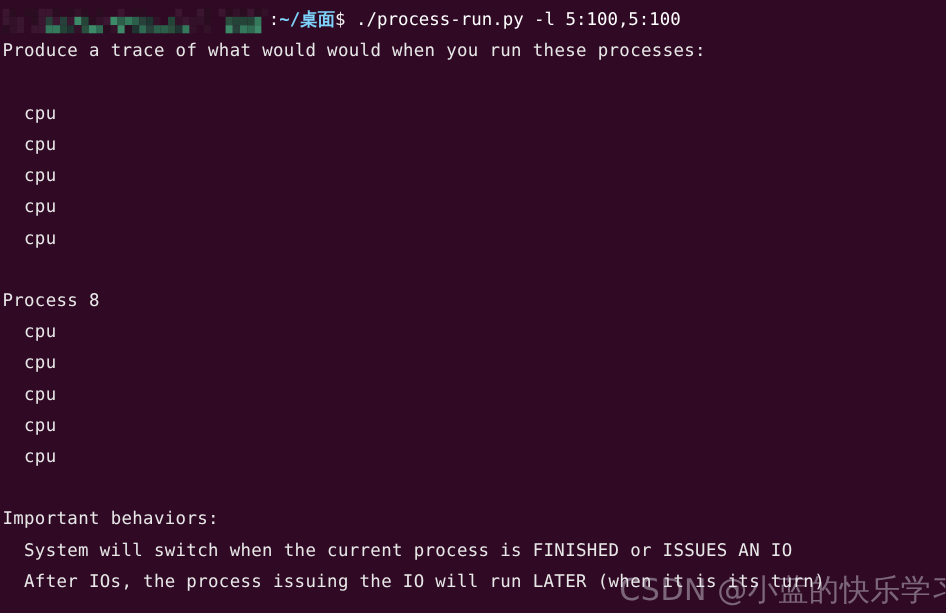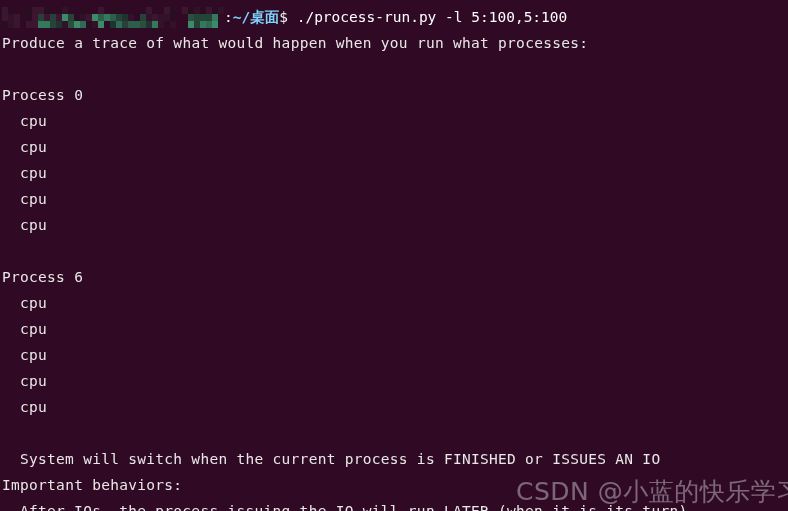--- a/index.html
+++ b/index.html
@@ -87,38 +87,37 @@
 
 <div id="terminal">
 
   <div class="screen">
 
     <div class="prompt-line">
       <span class="redacted"><i style="left: 0px; top: 0px; width: 6px; height: 7px; background: rgb(58, 22, 48);"></i><i style="left: 6px; top: 0px; width: 6px; height: 7px; background: rgb(43, 13, 34);"></i><i style="left: 12px; top: 0px; width: 6px; height: 7px; background: rgb(48, 10, 36);"></i><i style="left: 18px; top: 0px; width: 6px; height: 7px; background: rgb(43, 13, 34);"></i><i style="left: 24px; top: 0px; width: 6px; height: 7px; background: rgb(43, 13, 34);"></i><i style="left: 30px; top: 0px; width: 6px; height: 7px; background: rgb(58, 22, 48);"></i><i style="left: 36px; top: 0px; width: 6px; height: 7px; background: rgb(58, 22, 48);"></i><i style="left: 42px; top: 0px; width: 6px; height: 7px; background: rgb(43, 13, 34);"></i><i style="left: 48px; top: 0px; width: 6px; height: 7px; background: rgb(48, 10, 36);"></i><i style="left: 54px; top: 0px; width: 6px; height: 7px; background: rgb(43, 13, 34);"></i><i style="left: 60px; top: 0px; width: 6px; height: 7px; background: rgb(51, 17, 41);"></i><i style="left: 66px; top: 0px; width: 6px; height: 7px; background: rgb(43, 13, 34);"></i><i style="left: 72px; top: 0px; width: 6px; height: 7px; background: rgb(48, 10, 36);"></i><i style="left: 78px; top: 0px; width: 6px; height: 7px; background: rgb(43, 13, 34);"></i><i style="left: 84px; top: 0px; width: 6px; height: 7px; background: rgb(48, 10, 36);"></i><i style="left: 90px; top: 0px; width: 6px; height: 7px; background: rgb(48, 10, 36);"></i><i style="left: 96px; top: 0px; width: 6px; height: 7px; background: rgb(58, 22, 48);"></i><i style="left: 102px; top: 0px; width: 6px; height: 7px; background: rgb(48, 10, 36);"></i><i style="left: 108px; top: 0px; width: 6px; height: 7px; background: rgb(43, 13, 34);"></i><i style="left: 114px; top: 0px; width: 6px; height: 7px; background: rgb(43, 13, 34);"></i><i style="left: 120px; top: 0px; width: 6px; height: 7px; background: rgb(48, 10, 36);"></i><i style="left: 126px; top: 0px; width: 6px; height: 7px; background: rgb(48, 10, 36);"></i><i style="left: 132px; top: 0px; width: 6px; height: 7px; background: rgb(48, 10, 36);"></i><i style="left: 138px; top: 0px; width: 6px; height: 7px; background: rgb(48, 10, 36);"></i><i style="left: 144px; top: 0px; width: 6px; height: 7px; background: rgb(58, 22, 48);"></i><i style="left: 150px; top: 0px; width: 6px; height: 7px; background: rgb(48, 10, 36);"></i><i style="left: 156px; top: 0px; width: 6px; height: 7px; background: rgb(48, 10, 36);"></i><i style="left: 162px; top: 0px; width: 6px; height: 7px; background: rgb(58, 22, 48);"></i><i style="left: 168px; top: 0px; width: 6px; height: 7px; background: rgb(43, 13, 34);"></i><i style="left: 174px; top: 0px; width: 6px; height: 7px; background: rgb(48, 10, 36);"></i><i style="left: 180px; top: 0px; width: 6px; height: 7px; background: rgb(58, 22, 48);"></i><i style="left: 186px; top: 0px; width: 6px; height: 7px; background: rgb(43, 13, 34);"></i><i style="left: 192px; top: 0px; width: 6px; height: 7px; background: rgb(51, 17, 41);"></i><i style="left: 198px; top: 0px; width: 6px; height: 7px; background: rgb(43, 13, 34);"></i><i style="left: 204px; top: 0px; width: 6px; height: 7px; background: rgb(58, 22, 48);"></i><i style="left: 210px; top: 0px; width: 6px; height: 7px; background: rgb(43, 13, 34);"></i><i style="left: 216px; top: 0px; width: 6px; height: 7px; background: rgb(51, 17, 41);"></i><i style="left: 0px; top: 7px; width: 6px; height: 7px; background: rgb(58, 22, 48);"></i><i style="left: 6px; top: 7px; width: 6px; height: 7px; background: rgb(51, 17, 41);"></i><i style="left: 12px; top: 7px; width: 6px; height: 7px; background: rgb(58, 22, 48);"></i><i style="left: 18px; top: 7px; width: 6px; height: 7px; background: rgb(48, 10, 36);"></i><i style="left: 24px; top: 7px; width: 6px; height: 7px; background: rgb(43, 13, 34);"></i><i style="left: 30px; top: 7px; width: 6px; height: 7px; background: rgb(58, 22, 48);"></i><i style="left: 36px; top: 7px; width: 6px; height: 7px; background: rgb(39, 65, 58);"></i><i style="left: 42px; top: 7px; width: 6px; height: 7px; background: rgb(58, 22, 48);"></i><i style="left: 48px; top: 7px; width: 6px; height: 7px; background: rgb(39, 65, 58);"></i><i style="left: 54px; top: 7px; width: 6px; height: 7px; background: rgb(58, 22, 48);"></i><i style="left: 60px; top: 7px; width: 6px; height: 7px; background: rgb(61, 138, 104);"></i><i style="left: 66px; top: 7px; width: 6px; height: 7px; background: rgb(36, 68, 56);"></i><i style="left: 72px; top: 7px; width: 6px; height: 7px; background: rgb(43, 13, 34);"></i><i style="left: 78px; top: 7px; width: 6px; height: 7px; background: rgb(51, 17, 41);"></i><i style="left: 84px; top: 7px; width: 6px; height: 7px; background: rgb(58, 22, 48);"></i><i style="left: 90px; top: 7px; width: 6px; height: 7px; background: rgb(61, 138, 104);"></i><i style="left: 96px; top: 7px; width: 6px; height: 7px; background: rgb(44, 95, 74);"></i><i style="left: 102px; top: 7px; width: 6px; height: 7px; background: rgb(53, 121, 93);"></i><i style="left: 108px; top: 7px; width: 6px; height: 7px; background: rgb(44, 95, 74);"></i><i style="left: 114px; top: 7px; width: 6px; height: 7px; background: rgb(39, 65, 58);"></i><i style="left: 120px; top: 7px; width: 6px; height: 7px; background: rgb(31, 51, 48);"></i><i style="left: 126px; top: 7px; width: 6px; height: 7px; background: rgb(51, 17, 41);"></i><i style="left: 132px; top: 7px; width: 6px; height: 7px; background: rgb(48, 10, 36);"></i><i style="left: 138px; top: 7px; width: 6px; height: 7px; background: rgb(36, 68, 56);"></i><i style="left: 144px; top: 7px; width: 6px; height: 7px; background: rgb(51, 17, 41);"></i><i style="left: 150px; top: 7px; width: 6px; height: 7px; background: rgb(58, 22, 48);"></i><i style="left: 156px; top: 7px; width: 6px; height: 7px; background: rgb(51, 17, 41);"></i><i style="left: 162px; top: 7px; width: 6px; height: 7px; background: rgb(51, 17, 41);"></i><i style="left: 168px; top: 7px; width: 6px; height: 7px; background: rgb(43, 13, 34);"></i><i style="left: 174px; top: 7px; width: 6px; height: 7px; background: rgb(48, 10, 36);"></i><i style="left: 180px; top: 7px; width: 6px; height: 7px; background: rgb(48, 10, 36);"></i><i style="left: 186px; top: 7px; width: 6px; height: 7px; background: rgb(42, 79, 63);"></i><i style="left: 192px; top: 7px; width: 6px; height: 7px; background: rgb(36, 68, 56);"></i><i style="left: 198px; top: 7px; width: 6px; height: 7px; background: rgb(36, 68, 56);"></i><i style="left: 204px; top: 7px; width: 6px; height: 7px; background: rgb(36, 68, 56);"></i><i style="left: 210px; top: 7px; width: 6px; height: 7px; background: rgb(53, 121, 93);"></i><i style="left: 216px; top: 7px; width: 6px; height: 7px; background: rgb(48, 10, 36);"></i><i style="left: 0px; top: 14px; width: 6px; height: 7px; background: rgb(43, 13, 34);"></i><i style="left: 6px; top: 14px; width: 6px; height: 7px; background: rgb(51, 17, 41);"></i><i style="left: 12px; top: 14px; width: 6px; height: 7px; background: rgb(58, 22, 48);"></i><i style="left: 18px; top: 14px; width: 6px; height: 7px; background: rgb(48, 10, 36);"></i><i style="left: 24px; top: 14px; width: 6px; height: 7px; background: rgb(58, 22, 48);"></i><i style="left: 30px; top: 14px; width: 6px; height: 7px; background: rgb(58, 22, 48);"></i><i style="left: 36px; top: 14px; width: 6px; height: 7px; background: rgb(53, 121, 93);"></i><i style="left: 42px; top: 14px; width: 6px; height: 7px; background: rgb(53, 121, 93);"></i><i style="left: 48px; top: 14px; width: 6px; height: 7px; background: rgb(36, 68, 56);"></i><i style="left: 54px; top: 14px; width: 6px; height: 7px; background: rgb(31, 51, 48);"></i><i style="left: 60px; top: 14px; width: 6px; height: 7px; background: rgb(51, 17, 41);"></i><i style="left: 66px; top: 14px; width: 6px; height: 7px; background: rgb(42, 79, 63);"></i><i style="left: 72px; top: 14px; width: 6px; height: 7px; background: rgb(61, 138, 104);"></i><i style="left: 78px; top: 14px; width: 6px; height: 7px; background: rgb(47, 107, 82);"></i><i style="left: 84px; top: 14px; width: 6px; height: 7px; background: rgb(43, 13, 34);"></i><i style="left: 90px; top: 14px; width: 6px; height: 7px; background: rgb(51, 17, 41);"></i><i style="left: 96px; top: 14px; width: 6px; height: 7px; background: rgb(61, 138, 104);"></i><i style="left: 102px; top: 14px; width: 6px; height: 7px; background: rgb(43, 13, 34);"></i><i style="left: 108px; top: 14px; width: 6px; height: 7px; background: rgb(31, 51, 48);"></i><i style="left: 114px; top: 14px; width: 6px; height: 7px; background: rgb(47, 107, 82);"></i><i style="left: 120px; top: 14px; width: 6px; height: 7px; background: rgb(39, 65, 58);"></i><i style="left: 126px; top: 14px; width: 6px; height: 7px; background: rgb(44, 95, 74);"></i><i style="left: 132px; top: 14px; width: 6px; height: 7px; background: rgb(44, 95, 74);"></i><i style="left: 138px; top: 14px; width: 6px; height: 7px; background: rgb(42, 79, 63);"></i><i style="left: 144px; top: 14px; width: 6px; height: 7px; background: rgb(31, 51, 48);"></i><i style="left: 150px; top: 14px; width: 6px; height: 7px; background: rgb(53, 121, 93);"></i><i style="left: 156px; top: 14px; width: 6px; height: 7px; background: rgb(51, 17, 41);"></i><i style="left: 162px; top: 14px; width: 6px; height: 7px; background: rgb(48, 10, 36);"></i><i style="left: 168px; top: 14px; width: 6px; height: 7px; background: rgb(51, 17, 41);"></i><i style="left: 174px; top: 14px; width: 6px; height: 7px; background: rgb(48, 10, 36);"></i><i style="left: 180px; top: 14px; width: 6px; height: 7px; background: rgb(48, 10, 36);"></i><i style="left: 186px; top: 14px; width: 6px; height: 7px; background: rgb(61, 138, 104);"></i><i style="left: 192px; top: 14px; width: 6px; height: 7px; background: rgb(39, 65, 58);"></i><i style="left: 198px; top: 14px; width: 6px; height: 7px; background: rgb(53, 121, 93);"></i><i style="left: 204px; top: 14px; width: 6px; height: 7px; background: rgb(47, 107, 82);"></i><i style="left: 210px; top: 14px; width: 6px; height: 7px; background: rgb(61, 138, 104);"></i><i style="left: 216px; top: 14px; width: 6px; height: 7px; background: rgb(48, 10, 36);"></i></span><span class="colon">:</span><span class="pathseg">~/桌面</span><span class="dollar">$</span><span class="cmd"> ./process-run.py -l 5:100,5:100</span>
     </div>
 
     <div id="output-lines">
-        <div class="line">Produce a trace of what would happen when you run what processes:</div>
+        <div class="line">Produce a trace of what would would when you run these processes:</div>
         <div class="line blank"></div>
-        <div class="line">Process 0</div>
         <div class="line indent1">cpu</div>
         <div class="line indent1">cpu</div>
         <div class="line indent1">cpu</div>
         <div class="line indent1">cpu</div>
         <div class="line indent1">cpu</div>
         <div class="line blank"></div>
-        <div class="line">Process 6</div>
+        <div class="line">Process 8</div>
         <div class="line indent1">cpu</div>
         <div class="line indent1">cpu</div>
         <div class="line indent1">cpu</div>
         <div class="line indent1">cpu</div>
         <div class="line indent1">cpu</div>
         <div class="line blank"></div>
+        <div class="line">Important behaviors:</div>
         <div class="line indent1">System will switch when the current process is FINISHED or ISSUES AN IO</div>
-        <div class="line">Important behaviors:</div>
         <div class="line indent1">After IOs, the process issuing the IO will run LATER (when it is its turn)</div>
       </div>
 
   </div>
 
   <div class="watermark">CSDN @小蓝的快乐学习之旅</div>
 
 </div>
 
 </body></html>

